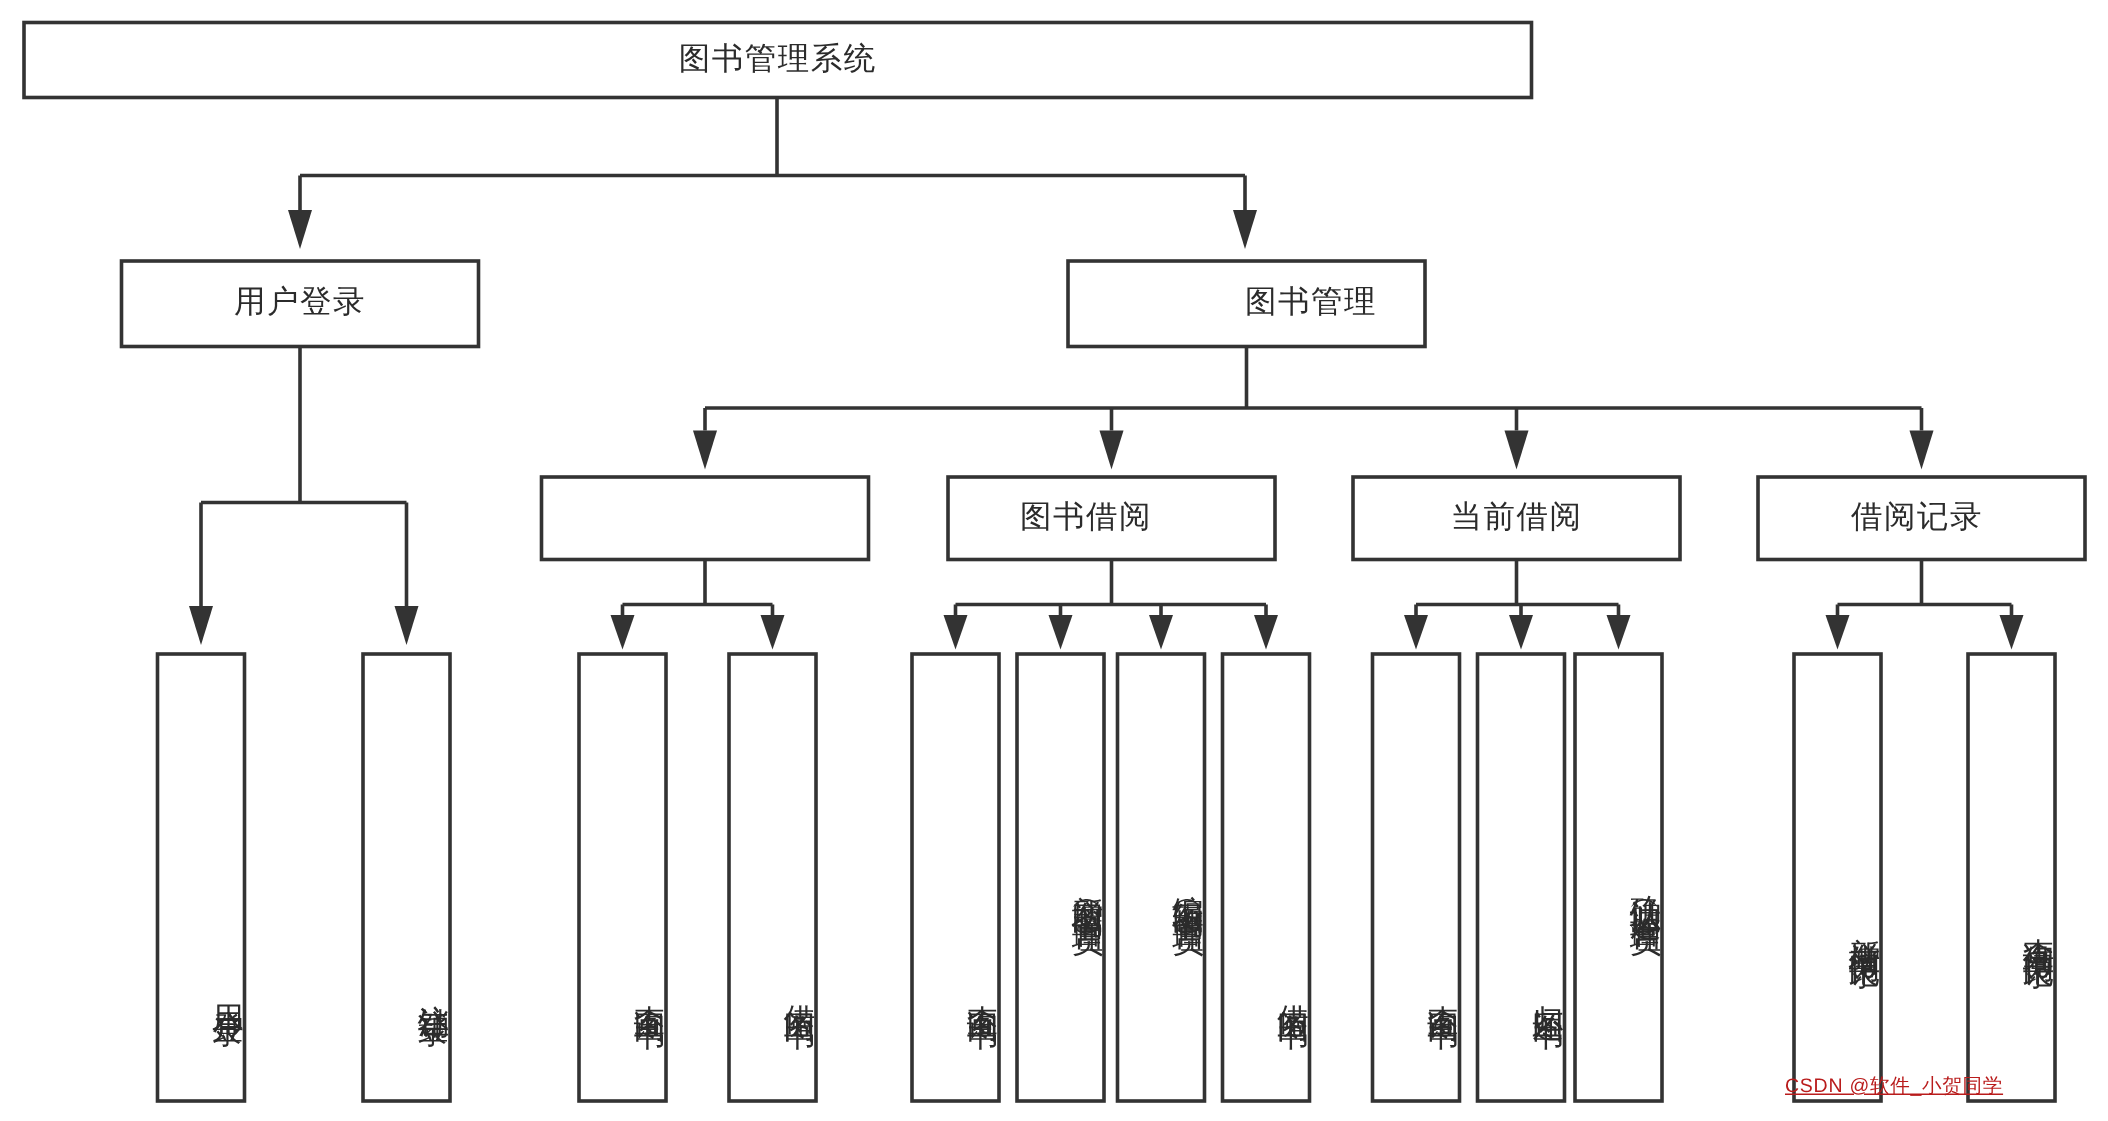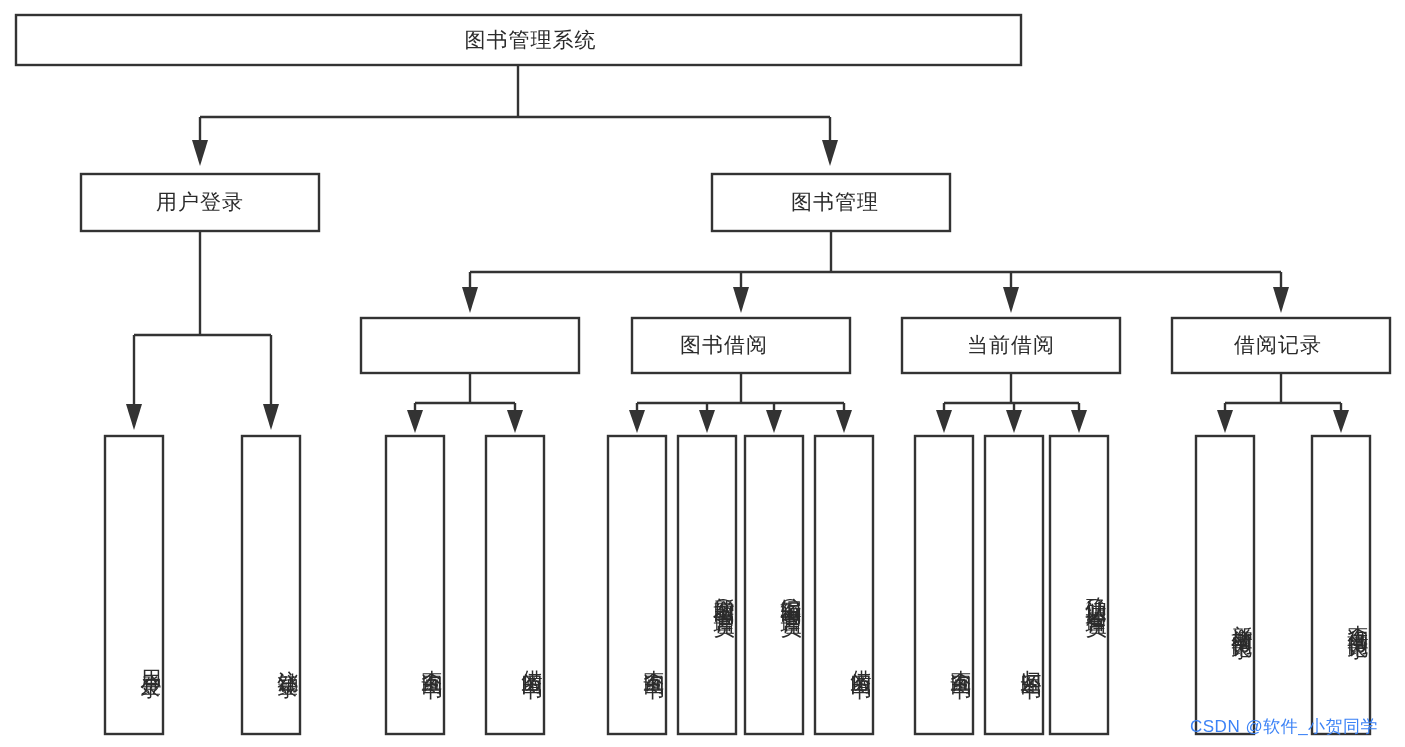--- a/index.html
+++ b/index.html
@@ -64,25 +64,26 @@
     text-orientation: upright;
     display: flex;
     align-items: flex-start;
     justify-content: center;
     font-size: 21px;
     letter-spacing: 3px;
     white-space: nowrap;
   }
   .watermark {
     position: absolute;
-    font-size: 17px;
-    color: #3b82f6;
+    font-size: 13px;
+    color: #b91c1c;
     white-space: nowrap;
     user-select: none;
     letter-spacing: 0.5px;
+    text-decoration: underline;
   }
 </style>
 </head>
 <body>
 
 <div id="diagram-root">
 
   <svg id="diagram-svg" viewBox="0 0 1405 747" xmlns="http://www.w3.org/2000/svg">
 
     <rect class="node-box" x="16" y="15" width="1005" height="50"></rect>
@@ -180,24 +181,24 @@
     <g>
       <path class="connector" d="M 1281 373 L 1281 403"></path>
       <path class="connector" d="M 1225 403 L 1341 403"></path>
       <path class="connector" d="M 1225 403 L 1225 410"></path>
       <path class="connector" d="M 1341 403 L 1341 410"></path>
       <polygon class="arrow-head" points="1217,410 1233,410 1225,433"></polygon>
       <polygon class="arrow-head" points="1333,410 1349,410 1341,433"></polygon>
     </g>
   </svg>
 
-  <div class="label label-h" style="left:16px; top:15px; width:1005px; height:50px;padding-left:12px;">图书管理系统</div>
+  <div class="label label-h" style="left:16px; top:15px; width:1005px; height:50px;">图书管理系统</div>
 
   <div class="label label-h" style="left:81px; top:174px; width:238px; height:57px;">用户登录</div>
-  <div class="label label-h" style="left:697px; top:174px; width:276px; height:57px;">图书管理</div>
+  <div class="label label-h" style="left:736px; top:174px; width:276px; height:57px;">图书管理</div>
 
   <div class="label label-h" style="left:632px; top:318px; width:184px; height:55px;">图书借阅</div>
   <div class="label label-h" style="left:902px; top:318px; width:218px; height:55px;">当前借阅</div>
   <div class="label label-h" style="left:1172px; top:318px; width:212px; height:55px;">借阅记录</div>
 
   <div class="label label-v" style="left:105px; top:436px; width:58px; height:298px; padding-top:74px;">用户登录</div>
   <div class="label label-v" style="left:242px; top:436px; width:58px; height:298px; padding-top:74px;">注销登录</div>
 
   <div class="label label-v" style="left:386px; top:436px; width:58px; height:298px; padding-top:74px;">查询图书</div>
   <div class="label label-v" style="left:486px; top:436px; width:58px; height:298px; padding-top:74px;">借阅图书</div>

